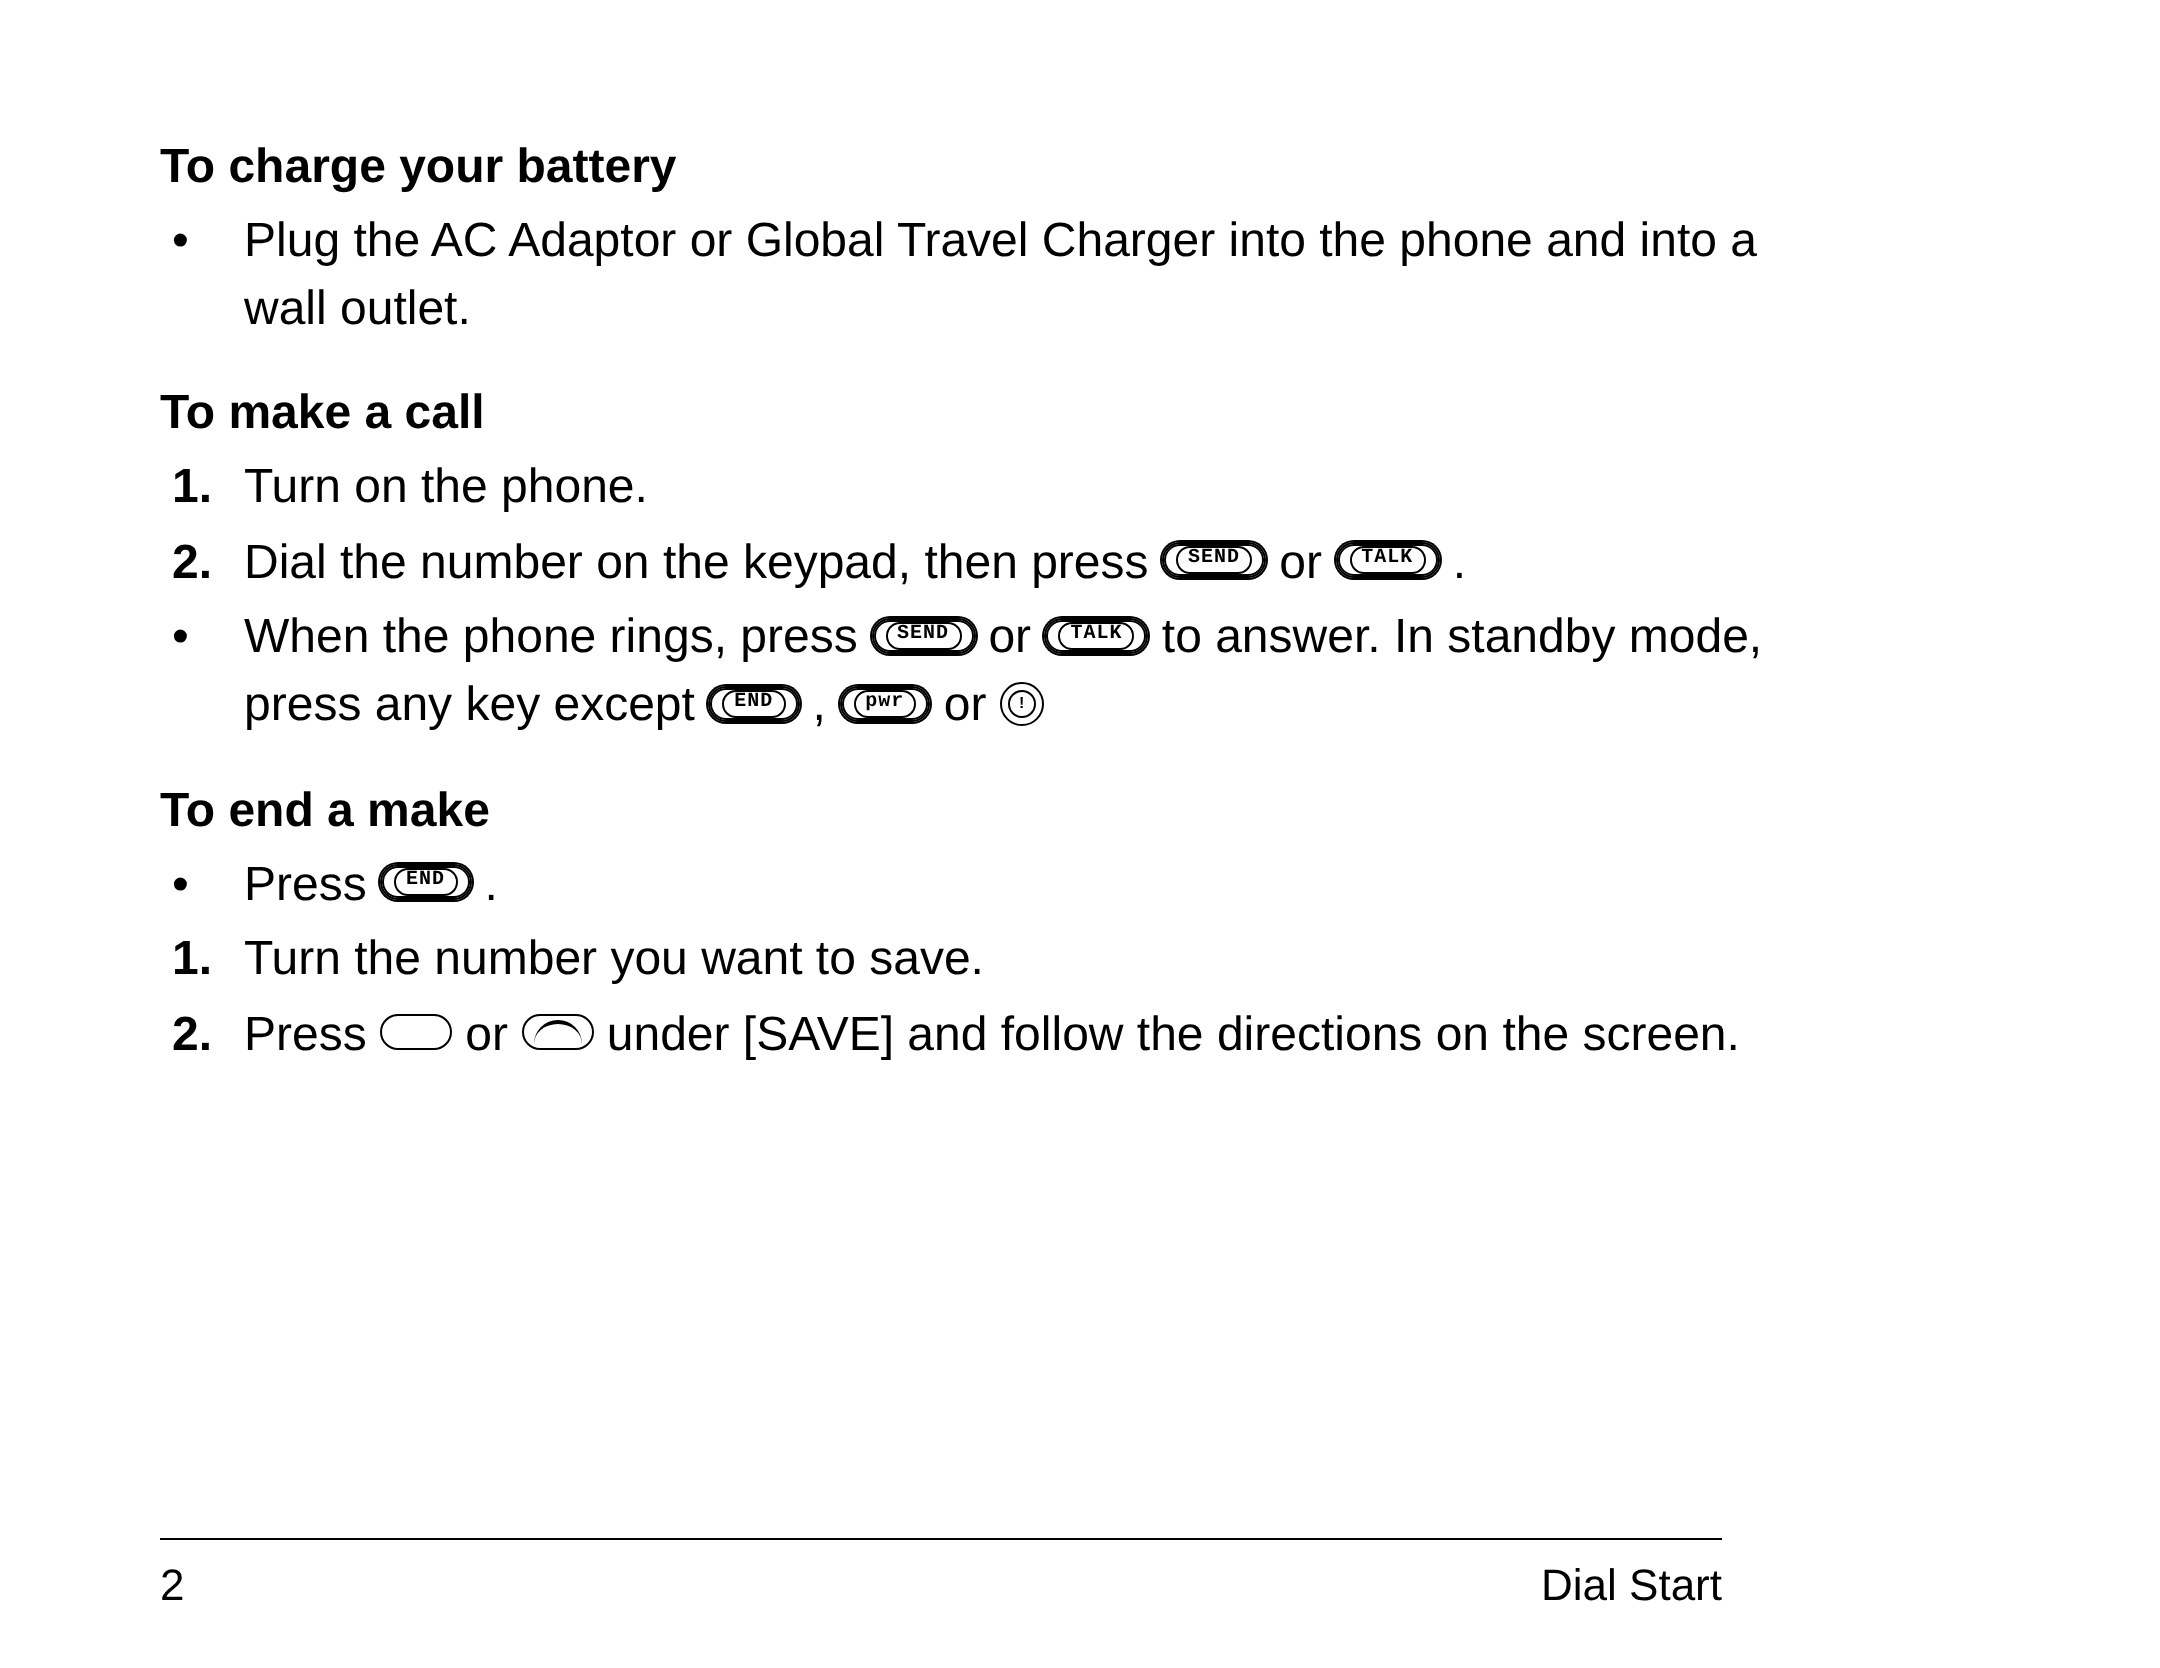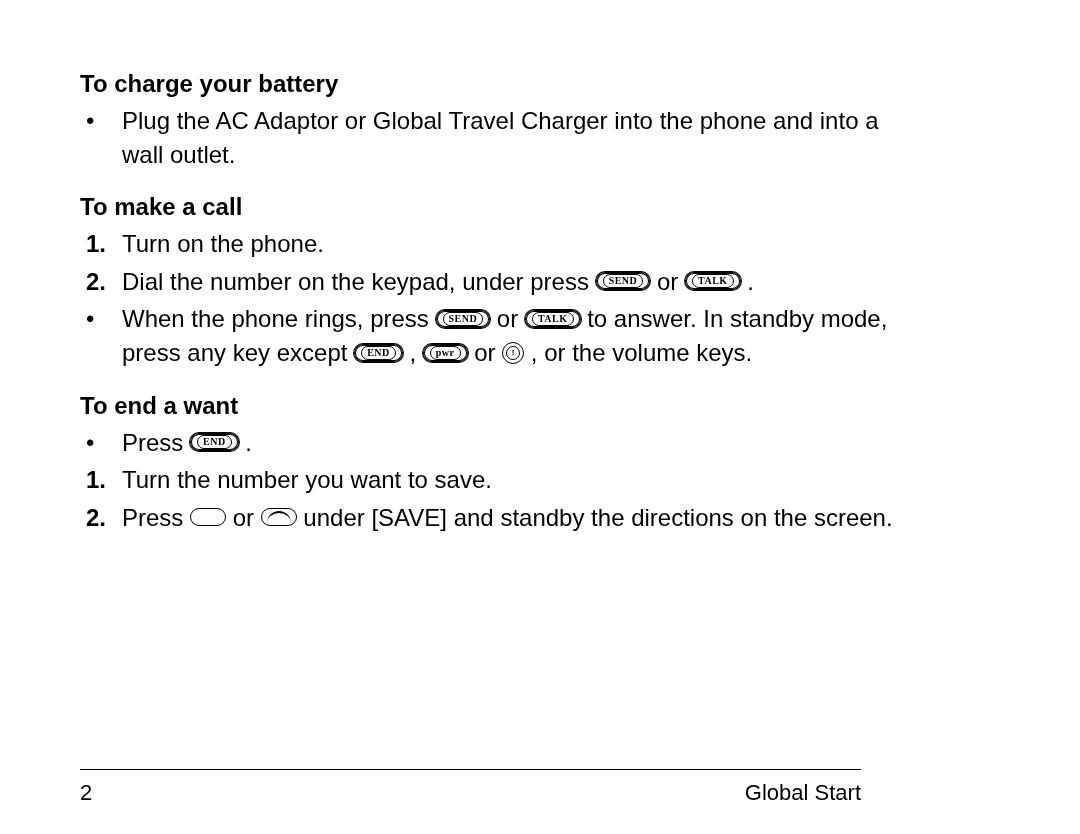--- a/index.html
+++ b/index.html
@@ -43,21 +43,21 @@
     display: inline-flex;
     align-items: center;
     justify-content: flex-start;
     vertical-align: middle;
     border: 1.5px solid #000;
     border-radius: 999px;
     padding: 1px 6px;
     box-shadow: inset 0 0 0 1px #000, 0 0 0 1px #000;
     font-size: 10px;
     font-weight: 700;
-    font-family: Liberation Serif, serif;
+    font-family: Liberation Mono, monospace;
     letter-spacing: 0.5px;
     line-height: 14px;
     height: 14px;
     position: relative;
     top: -2px;
   }
   .pill .inner-border {
     border: 1px solid #000;
     border-radius: 999px;
     padding: 0 5px;
@@ -130,54 +130,54 @@
         <div class="marker">•</div>
         <div class="content"><span>Plug the AC Adaptor or Global Travel Charger into the phone and into a wall outlet.</span></div>
       </div>
       <div class="section-heading">To make a call</div>
       <div class="item">
         <div class="marker num">1.</div>
         <div class="content"><span>Turn on the phone.</span></div>
       </div>
       <div class="item">
         <div class="marker num">2.</div>
-        <div class="content"><span>Dial the number on the keypad, under press </span><span class="pill">
+        <div class="content"><span>Dial the number on the keypad, then press </span><span class="pill">
             <span class="inner-border">SEND</span>
           </span><span> or </span><span class="pill">
             <span class="inner-border">TALK</span>
           </span><span> .</span></div>
       </div>
       <div class="item">
         <div class="marker">•</div>
         <div class="content"><span>When the phone rings, press </span><span class="pill">
             <span class="inner-border">SEND</span>
           </span><span> or </span><span class="pill">
             <span class="inner-border">TALK</span>
           </span><span> to answer. In standby mode, press any key except </span><span class="pill">
             <span class="inner-border">END</span>
           </span><span> , </span><span class="pill small">
             <span class="inner-border">pwr</span>
           </span><span> or </span><span class="circle-btn">
             <span class="ring">!</span>
-          </span><span> , or the volume keys.</span></div>
+          </span></div>
       </div>
-      <div class="section-heading">To end a want</div>
+      <div class="section-heading">To end a make</div>
       <div class="item">
         <div class="marker">•</div>
         <div class="content"><span>Press </span><span class="pill">
             <span class="inner-border">END</span>
           </span><span> .</span></div>
       </div>
       <div class="item">
         <div class="marker num">1.</div>
         <div class="content"><span>Turn the number you want to save.</span></div>
       </div>
       <div class="item">
         <div class="marker num">2.</div>
-        <div class="content"><span>Press </span><span class="softkey"></span><span> or </span><span class="softkey arc"></span><span> under [SAVE] and standby the directions on the screen.</span></div>
+        <div class="content"><span>Press </span><span class="softkey"></span><span> or </span><span class="softkey arc"></span><span> under [SAVE] and follow the directions on the screen.</span></div>
       </div>
     </div>
 
   <div class="footer">
     <div>2</div>
-    <div>Global Start</div>
+    <div>Dial Start</div>
   </div>
 </div>
 
 </body></html>

